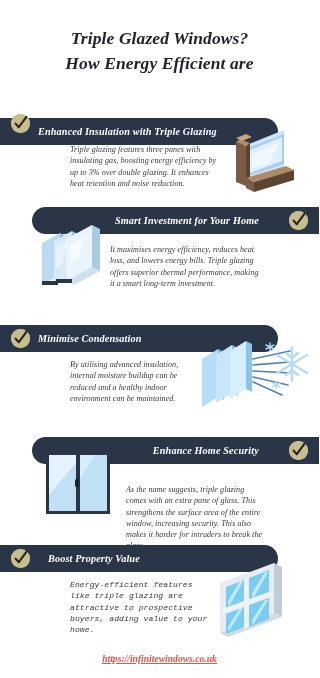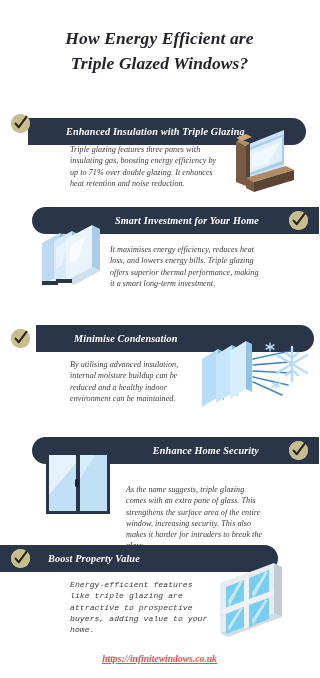--- a/index.html
+++ b/index.html
@@ -127,35 +127,35 @@
     color: #e8504a;
     text-decoration: underline;
   }
 </style>
 </head>
 <body>
 
 <div class="infographic">
 
   <div class="title-wrap">
+    <span class="title-line">Triple Glazed Windows?</span>
     <span class="title-line">How Energy Efficient are</span>
-    <span class="title-line">Triple Glazed Windows?</span>
   </div>
 
   <div class="section" style="top:110px;">
-    <div class="bar left-flush" style="top:8px; width:278px;margin-left:28px;">
+    <div class="bar left-flush" style="top:8px; width:278px;">
       <span class="bar-title">Enhanced Insulation with Triple Glazing</span>
     </div>
     <div class="badge on-left">
       <svg viewBox="0 0 19 19" aria-hidden="true">
         <circle cx="9.5" cy="9.5" r="9.5" fill="#c6bf8d"></circle>
         <path d="M4.6 9.6 L7.8 13.2 L15.4 2.9" fill="none" stroke="#2b2319" stroke-width="2.1" stroke-linecap="round" stroke-linejoin="round"></path>
       </svg>
     </div>
-    <div class="body-text" style="top:34px; left:70px; width:148px;">Triple glazing features three panes with insulating gas, boosting energy efficiency by up to 71% over double glazing. It enhances heat retention and noise reduction.</div>
+    <div class="body-text" style="top:34px; left:70px; width:148px;">Triple glazing features three panes with insulating gas, boosting energy efficiency by up to 3% over double glazing. It enhances heat retention and noise reduction.</div>
     <div class="illo" style="top:14px; left:228px;">
       <svg width="72" height="80" viewBox="0 0 72 80">
 
         <polygon points="16,22 56,6 56,44 16,56" fill="#cfe4f7"></polygon>
         <polygon points="20,24 56,10 56,40 20,52" fill="#a8cdee"></polygon>
         <polygon points="22,26 54,13 54,37 22,49" fill="#e9f4fd" opacity="0.85"></polygon>
         <polygon points="24,30 52,18 40,40 24,44" fill="#ffffff" opacity="0.55"></polygon>
 
         <polygon points="8,18 18,22 18,62 8,58" fill="#7a5c44"></polygon>
         <polygon points="8,18 18,22 22,19 12,15" fill="#b08b64"></polygon>
@@ -197,21 +197,21 @@
         <polygon points="36,26 52,17 44,40 36,44" fill="#ffffff" opacity="0.6"></polygon>
         <polygon points="22,28 34,22 28,46 22,50" fill="#ffffff" opacity="0.45"></polygon>
 
         <rect x="8" y="62" width="16" height="4" fill="#2a3547"></rect>
         <rect x="22" y="60" width="16" height="4" fill="#2a3547"></rect>
       </svg>
     </div>
   </div>
 
   <div class="section" style="top:325px;">
-    <div class="bar left-flush" style="top:0; width:278px;margin-left:36px;">
+    <div class="bar left-flush" style="top:0; width:278px;">
       <span class="bar-title">Minimise Condensation</span>
     </div>
     <div class="badge on-left">
       <svg viewBox="0 0 19 19" aria-hidden="true">
         <circle cx="9.5" cy="9.5" r="9.5" fill="#c6bf8d"></circle>
         <path d="M4.6 9.6 L7.8 13.2 L15.4 2.9" fill="none" stroke="#2b2319" stroke-width="2.1" stroke-linecap="round" stroke-linejoin="round"></path>
       </svg>
     </div>
     <div class="body-text" style="top:34px; left:70px; width:132px;">By utilising advanced insulation, internal moisture buildup can be reduced and a healthy indoor environment can be maintained.</div>
     <div class="illo" style="top:12px; left:198px;">

